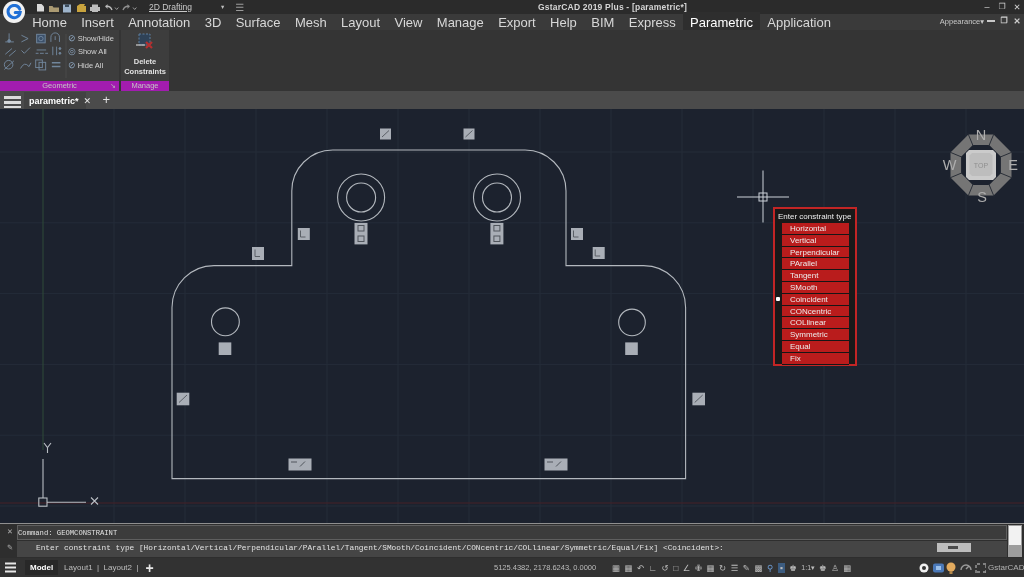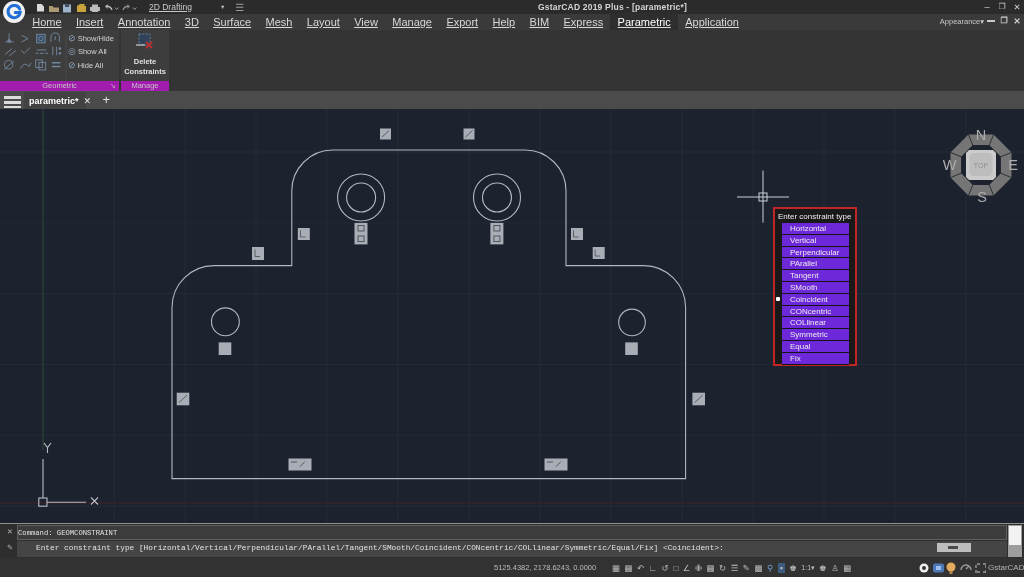--- a/index.html
+++ b/index.html
@@ -5,42 +5,42 @@
   html,body{margin:0;padding:0;background:#222;}
   #app{position:relative;width:1024px;height:577px;overflow:hidden;
        font-family:"Liberation Sans",sans-serif;background:#2b2b2b;}
   .abs{position:absolute;}
   
   #titlebar{left:0;top:0;width:1024px;height:14px;background:#2b2b2b;color:#c9c9c9;}
   #qat{left:34px;top:0px;height:14px;display:flex;align-items:center;gap:5px;color:#bfbfbf;font-size:9px;}
   #title{left:538px;top:2px;font-size:8.5px;font-weight:bold;color:#d6d6d6;letter-spacing:.2px;}
   
   #menurow{left:0;top:14px;width:1024px;height:16px;background:#3a3a3a;}
-  #tabs{left:25px;top:14px;height:16px;display:flex;align-items:center;font-size:11px;color:#d8d8d8;text-decoration:underline;}
+  #tabs{left:25px;top:14px;height:16px;display:flex;align-items:center;font-size:13px;color:#d8d8d8;}
   #tabs span{padding:0 7.2px;}
   #tabs span.active{background:#2e2e2e;color:#fff;padding:3px 7.2px;}
   #appearance{right:40px;top:17px;font-size:7.5px;color:#c8c8c8;}
   
   #ribbon{left:0;top:30px;width:1024px;height:61px;background:#343434;border-bottom:1px solid #262626;}
   .panel{position:absolute;top:0;height:51px;background:#3d3d3d;}
   .plabel{position:absolute;top:51px;height:10px;background:#a21caf;color:#c4c4c4;
           font-size:7.5px;text-align:center;line-height:10px;}
   .showbtns{position:absolute;left:68px;top:1.5px;font-size:7.5px;color:#d4d4d4;line-height:13.5px;white-space:nowrap;}
   .showbtns .ic{color:#8ba3bc;font-size:9px;}
   
   #doctabs{left:0;top:91px;width:1024px;height:18px;background:#4b4b4b;border-bottom:1px solid #2a2a2a;}
   #hamb div{width:17px;height:2.6px;background:#dcdcdc;margin:2.2px 0;}
   #dtab{left:29px;top:91px;height:18px;line-height:18px;font-size:9px;font-weight:bold;color:#fff;letter-spacing:0;}
   
   #canvas{left:0;top:109px;width:1024px;height:415px;background:#1c222e;}
   
   #popup{left:773px;top:207px;width:80px;height:155px;background:#191919;
          border:2.5px solid #c22525;color:#ececec;font-size:8px;}
   #popup .hdr{height:14px;line-height:15px;padding-left:3px;white-space:nowrap;}
-  #popup .it{margin-left:7px;margin-right:6px;height:10.8px;background:#6d28d9;border-bottom:1px solid #161616;
+  #popup .it{margin-left:7px;margin-right:6px;height:10.8px;background:#b91c1c;border-bottom:1px solid #161616;
              padding-left:8px;line-height:11px;white-space:nowrap;position:relative;}
   #popup .bullet{position:absolute;left:-6px;top:3px;width:4px;height:4px;background:#fff;border-radius:1px;}
   
   #cmd{left:0;top:523px;width:1024px;height:35px;background:#2e2e2e;border-top:1px solid #8f8f8f;box-sizing:border-box;
        font-family:"Liberation Mono",monospace;font-size:7.8px;color:#e2e2e2;}
   #cmdrow1{position:absolute;left:17px;top:1px;width:990px;height:15px;background:#3c3c3c;
            border:1px solid #5f5f5f;line-height:14px;box-sizing:border-box;white-space:nowrap;overflow:hidden;font-size:7.2px;}
   #cmdrow2{position:absolute;left:17px;top:17px;width:990px;height:16px;background:#454545;
            line-height:15px;padding-left:19px;box-sizing:border-box;white-space:nowrap;overflow:hidden;}
   #cmdicons{position:absolute;left:3px;top:0px;width:14px;color:#a9a9a9;font-size:9px;line-height:16px;text-align:center;}
@@ -275,20 +275,28 @@
     <div id="cmdicons">✕<br>✎</div>
     <div id="cmdrow1">Command: GEOMCONSTRAINT</div>
     <div id="cmdrow2">Enter constraint type [Horizontal/Vertical/Perpendicular/PArallel/Tangent/SMooth/Coincident/CONcentric/COLlinear/Symmetric/Equal/Fix] &lt;Coincident&gt;:</div>
     <div class="abs" style="left:937px;top:19px;width:34px;height:9px;background:#bdbdbd;"></div>
     <div class="abs" style="left:948px;top:22px;width:10px;height:3px;background:#4a4a4a;"></div>
     <div class="abs" style="left:1008px;top:1px;width:14px;height:32px;background:#9d9d9d;"></div>
     <div class="abs" style="left:1009px;top:2px;width:12px;height:19px;background:#f2f2f2;"></div>
   </div>
 
   <div class="abs" id="status">
+    <div class="row" style="left:4px;gap:0;">
+      <svg width="13" height="13">
+          <path d="M1 2.5 h11 M1 6.5 h11 M1 10.5 h11" stroke="#e8e8e8" stroke-width="2"></path>
+        </svg>
+      <span style="margin-left:8px;font-weight:bold;color:#fff;background:#282828;padding:3px 5px;">Model</span>
+      <span style="margin-left:6px;color:#bdbdbd;">Layout1 &nbsp;|&nbsp; Layout2 &nbsp;|</span>
+      <span style="margin-left:7px;font-size:14px;font-weight:bold;color:#e6e6e6;">+</span>
+    </div>
     <div class="row" style="left:494px;color:#bcbcbc;font-size:7.5px;">5125.4382, 2178.6243, 0.0000</div>
     <div class="row" style="left:612px;gap:4.5px;color:#bdbdbd;font-size:8.5px;">
       <span>▦</span>
         <span>▦</span>
         <span>↶</span>
         <span>∟</span>
         <span>↺</span>
       <span>□</span>
         <span>∠</span>
         <span>✙</span>

